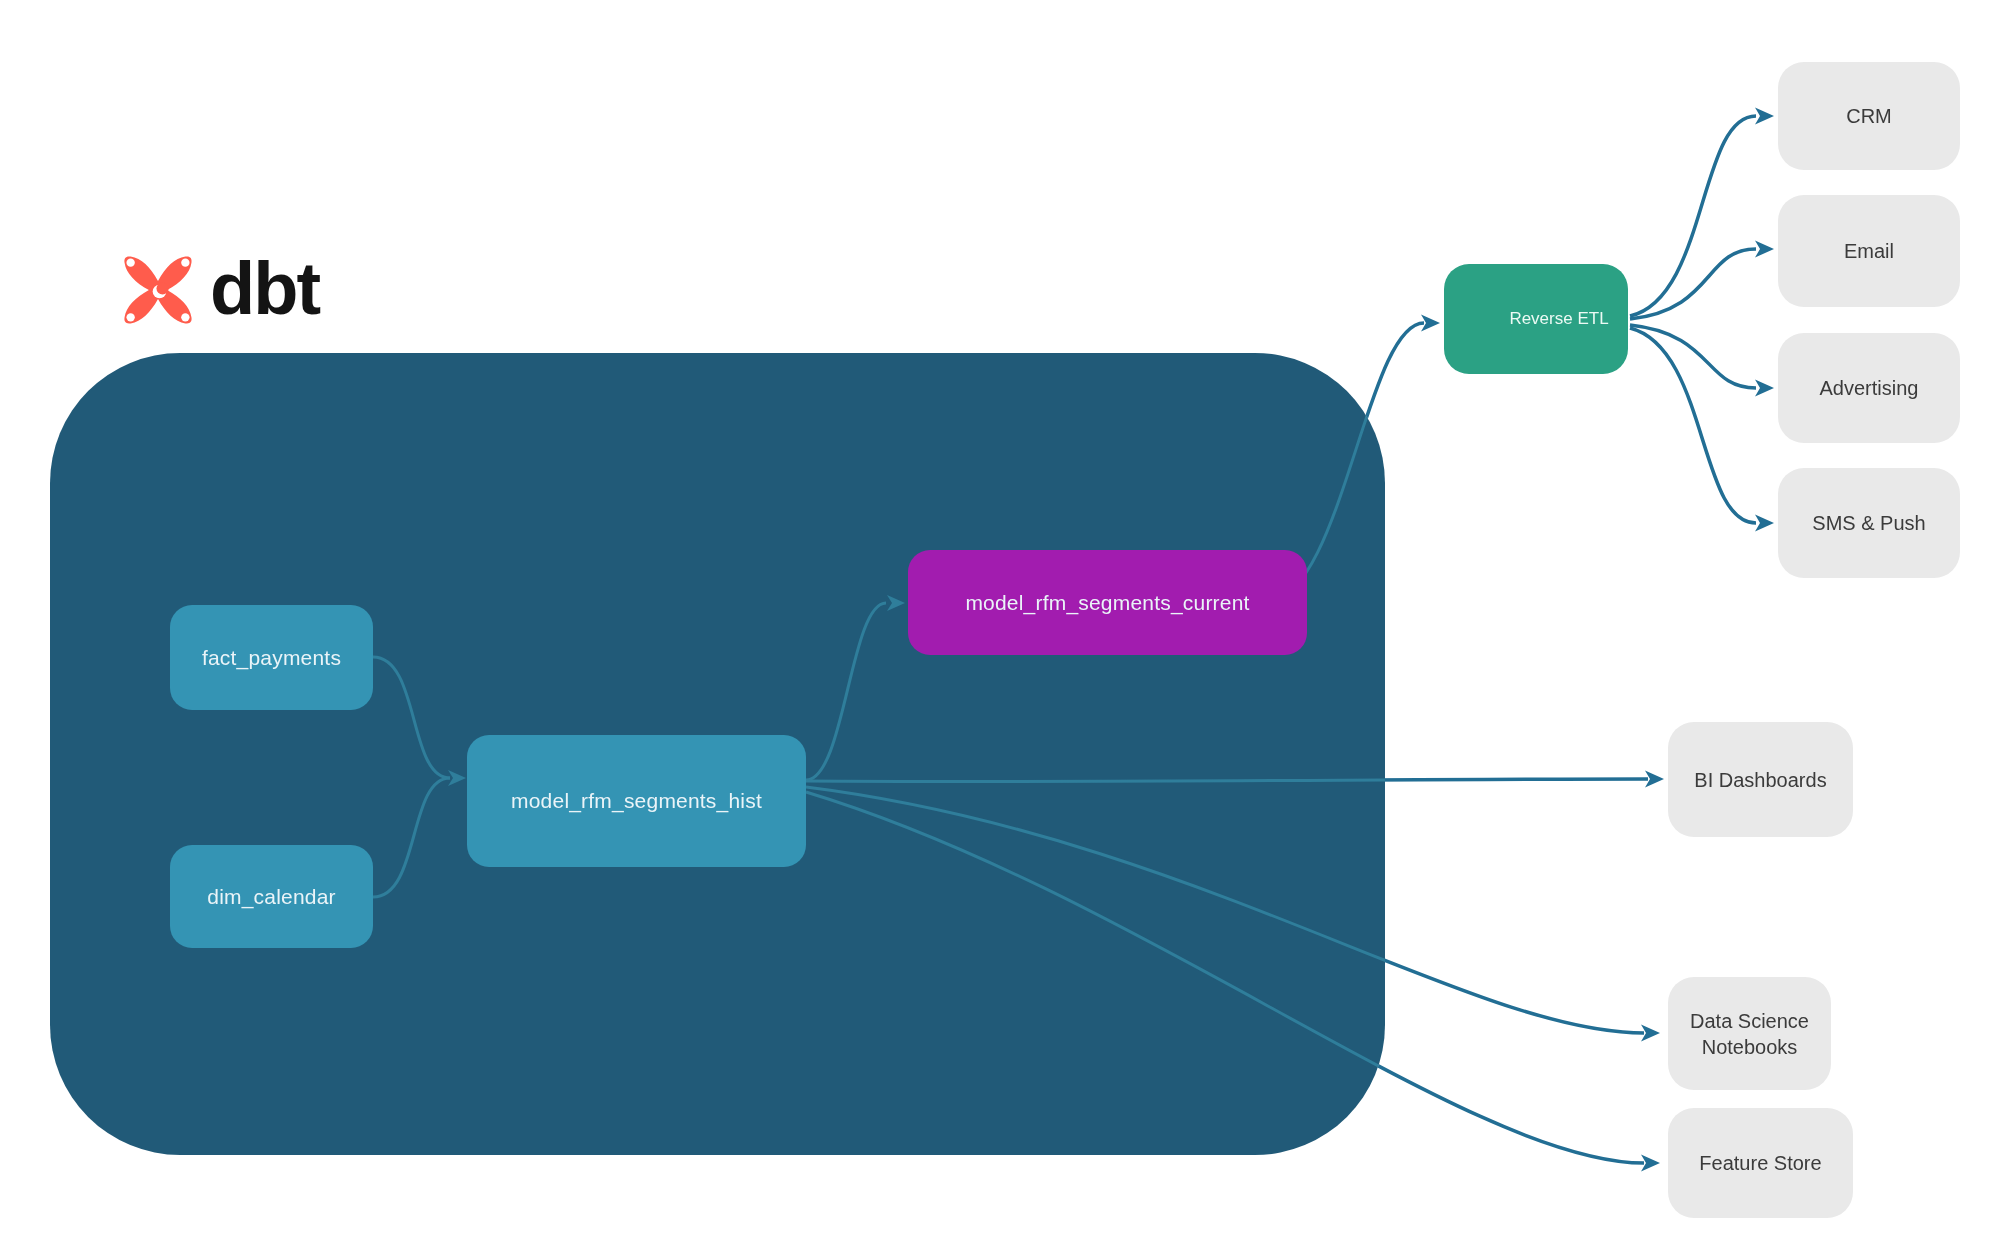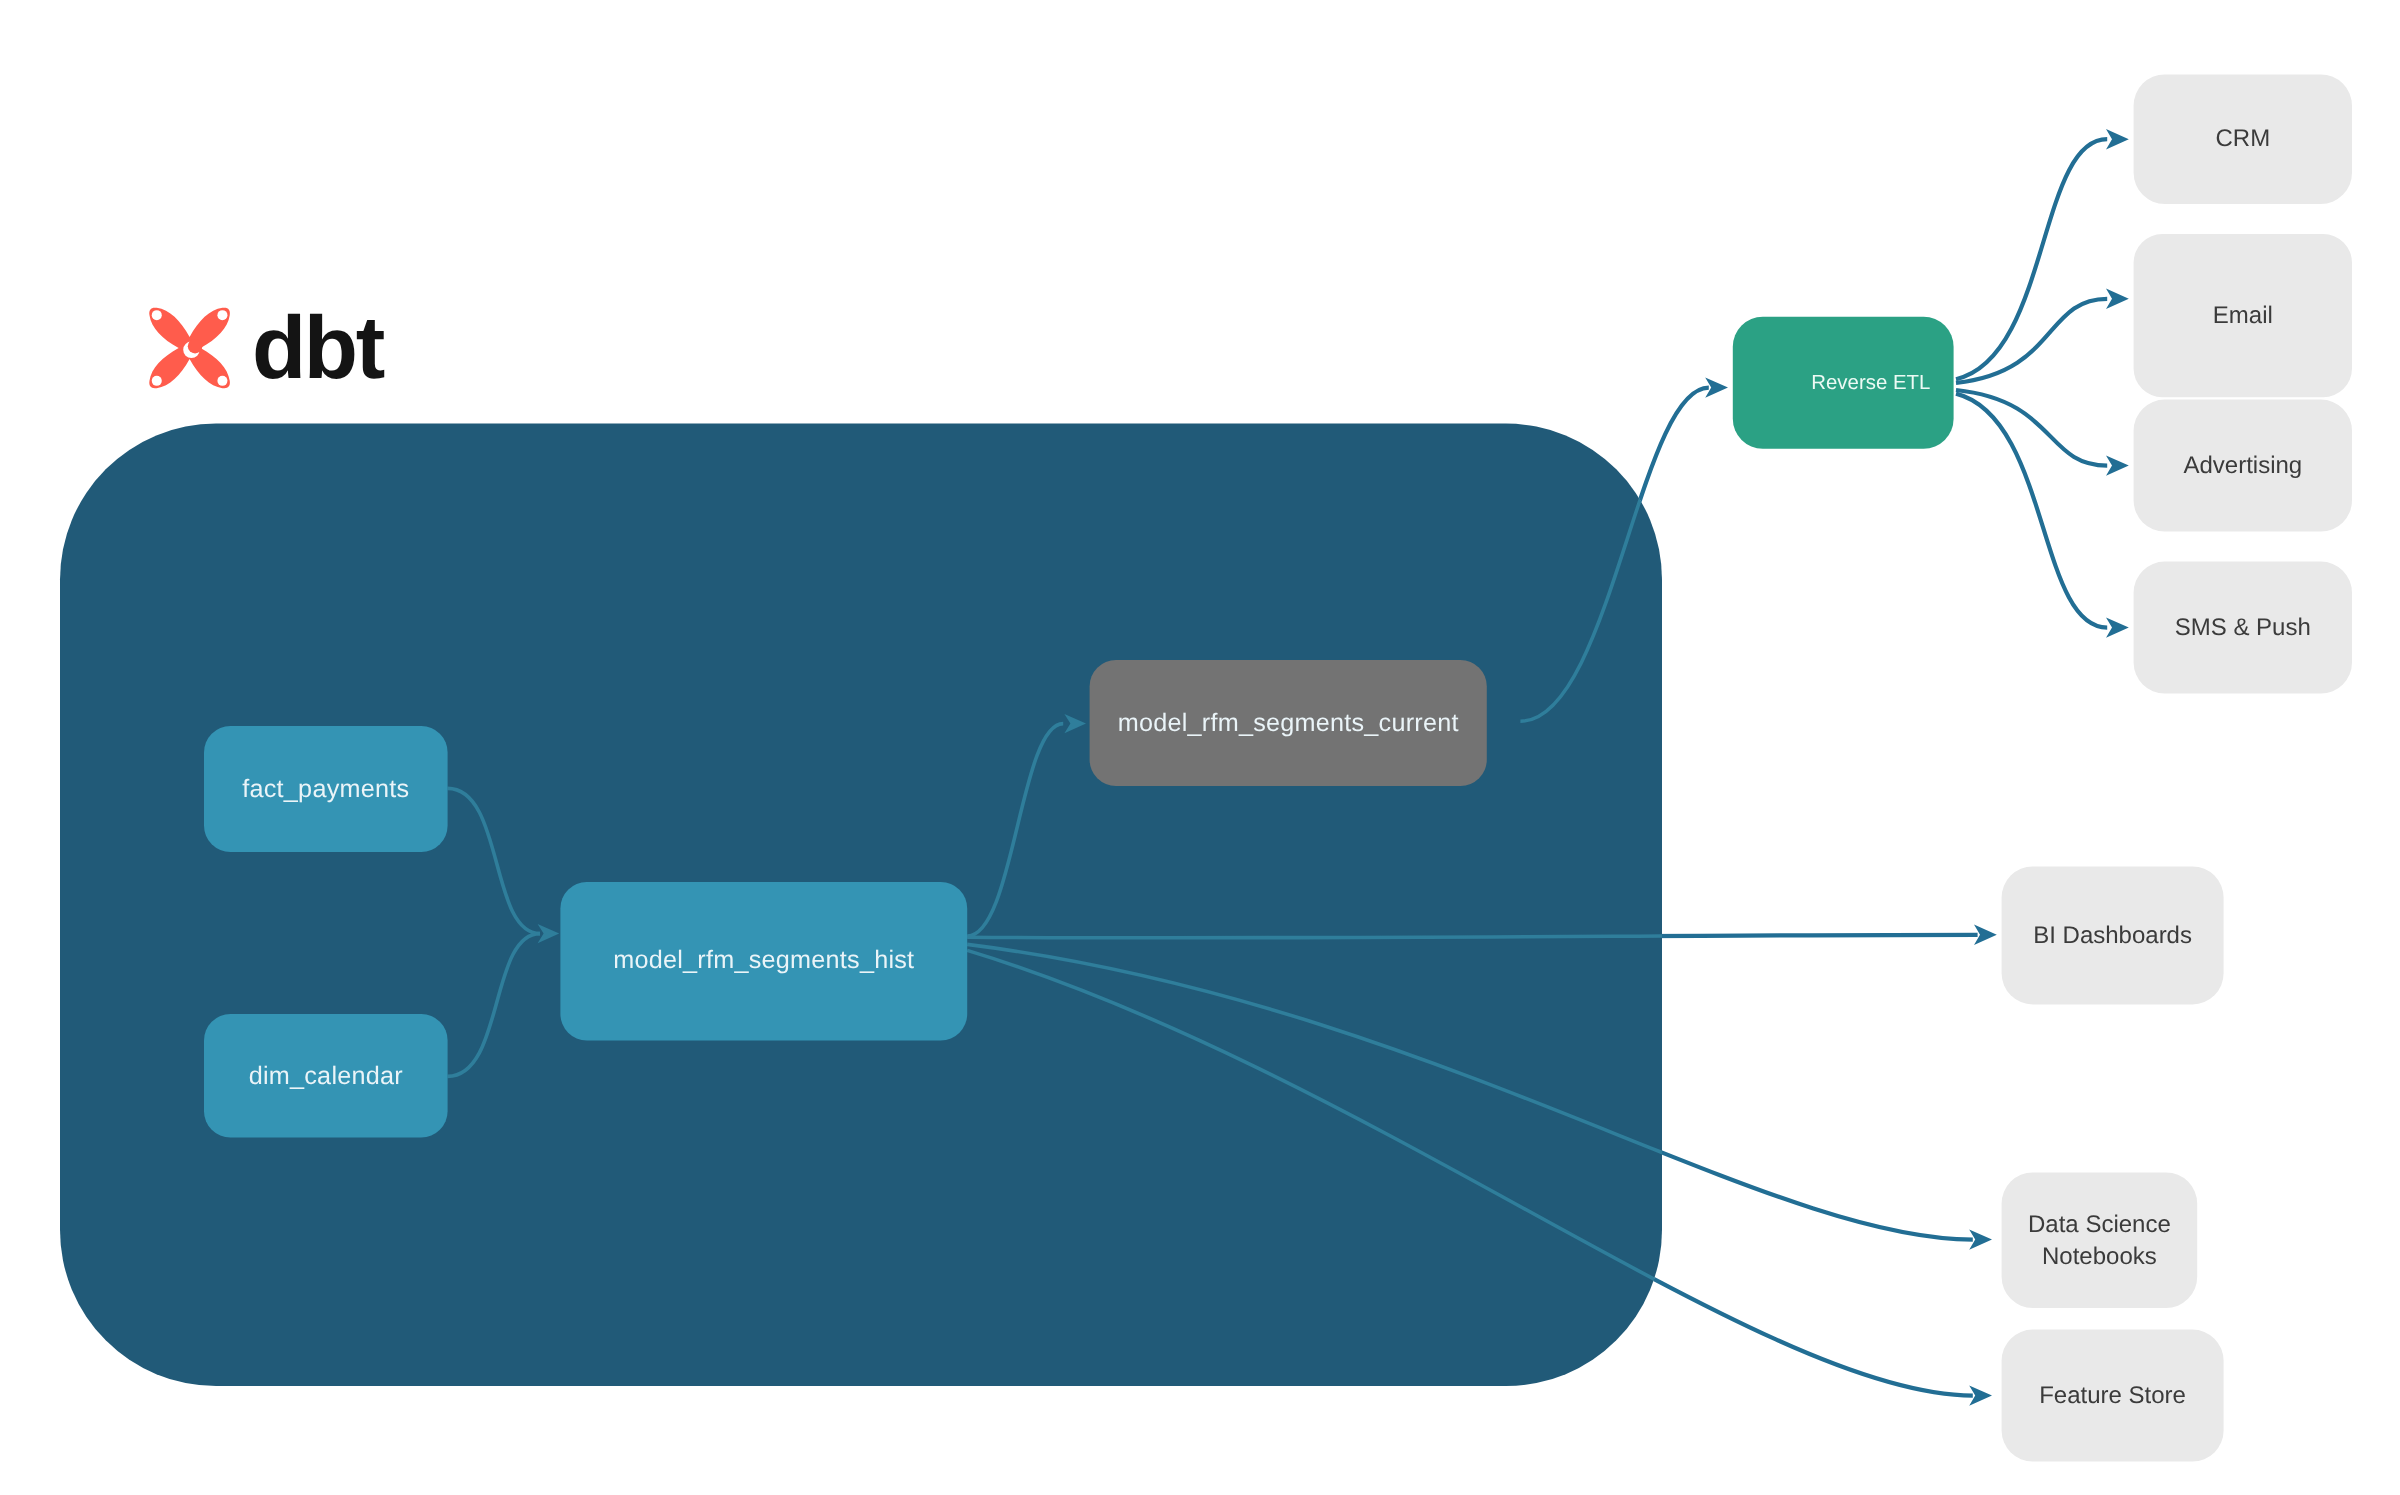--- a/index.html
+++ b/index.html
@@ -127,27 +127,27 @@
       <path d="M 1660 1163 l -19 -8.5 l 5 8.5 l -5 8.5 z"></path>
     </g>
   </svg>
 
   <div class="node model-node" style="left: 170px; top: 605px; width: 203px; height: 105px; background: rgb(52, 148, 180); color: rgb(234, 244, 248);">fact_payments</div>
 
   <div class="node model-node" style="left: 170px; top: 845px; width: 203px; height: 103px; background: rgb(52, 148, 180); color: rgb(234, 244, 248);">dim_calendar</div>
 
   <div class="node model-node" style="left: 467px; top: 723px; width: 339px; height: 132px; background: rgb(52, 148, 180); color: rgb(234, 244, 248); margin-top: 12px;">model_rfm_segments_hist</div>
 
-  <div class="node model-node" style="left: 908px; top: 550px; width: 331px; height: 105px; background: #737373; color: rgb(234, 244, 248);">model_rfm_segments_current</div>
+  <div class="node model-node" style="left: 908px; top: 550px; width: 399px; height: 105px; background: #a21caf; color: rgb(234, 244, 248);">model_rfm_segments_current</div>
 
   <div class="node etl-node" style="left: 1444px; top: 264px; width: 184px; height: 110px; background: rgb(43, 161, 132); color: rgb(236, 250, 244);">Reverse ETL</div>
 
   <div class="node dest-node" style="left: 1778px; top: 62px; width: 182px; height: 108px; background: rgb(233, 233, 233); color: rgb(59, 59, 59);">CRM</div>
 
-  <div class="node dest-node" style="left: 1778px; top: 195px; width: 182px; height: 136px; background: rgb(233, 233, 233); color: rgb(59, 59, 59); border-radius: 24px;">Email</div>
+  <div class="node dest-node" style="left: 1778px; top: 195px; width: 182px; height: 112px; background: rgb(233, 233, 233); color: rgb(59, 59, 59);">Email</div>
 
   <div class="node dest-node" style="left: 1778px; top: 468px; width: 182px; height: 110px; background: rgb(233, 233, 233); color: rgb(59, 59, 59);">SMS &amp; Push</div>
 
   <div class="node dest-node" style="left: 1778px; top: 333px; width: 182px; height: 110px; background: rgb(233, 233, 233); color: rgb(59, 59, 59);">Advertising</div>
 
   <div class="node dest-node" style="left: 1668px; top: 722px; width: 185px; height: 115px; background: rgb(233, 233, 233); color: rgb(59, 59, 59);">BI Dashboards</div>
 
   <div class="node dest-node" style="left: 1668px; top: 977px; width: 163px; height: 113px; background: rgb(233, 233, 233); color: rgb(59, 59, 59);">Data Science Notebooks</div>
 
   <div class="node dest-node" style="left: 1668px; top: 1108px; width: 185px; height: 110px; background: rgb(233, 233, 233); color: rgb(59, 59, 59);">Feature Store</div>

